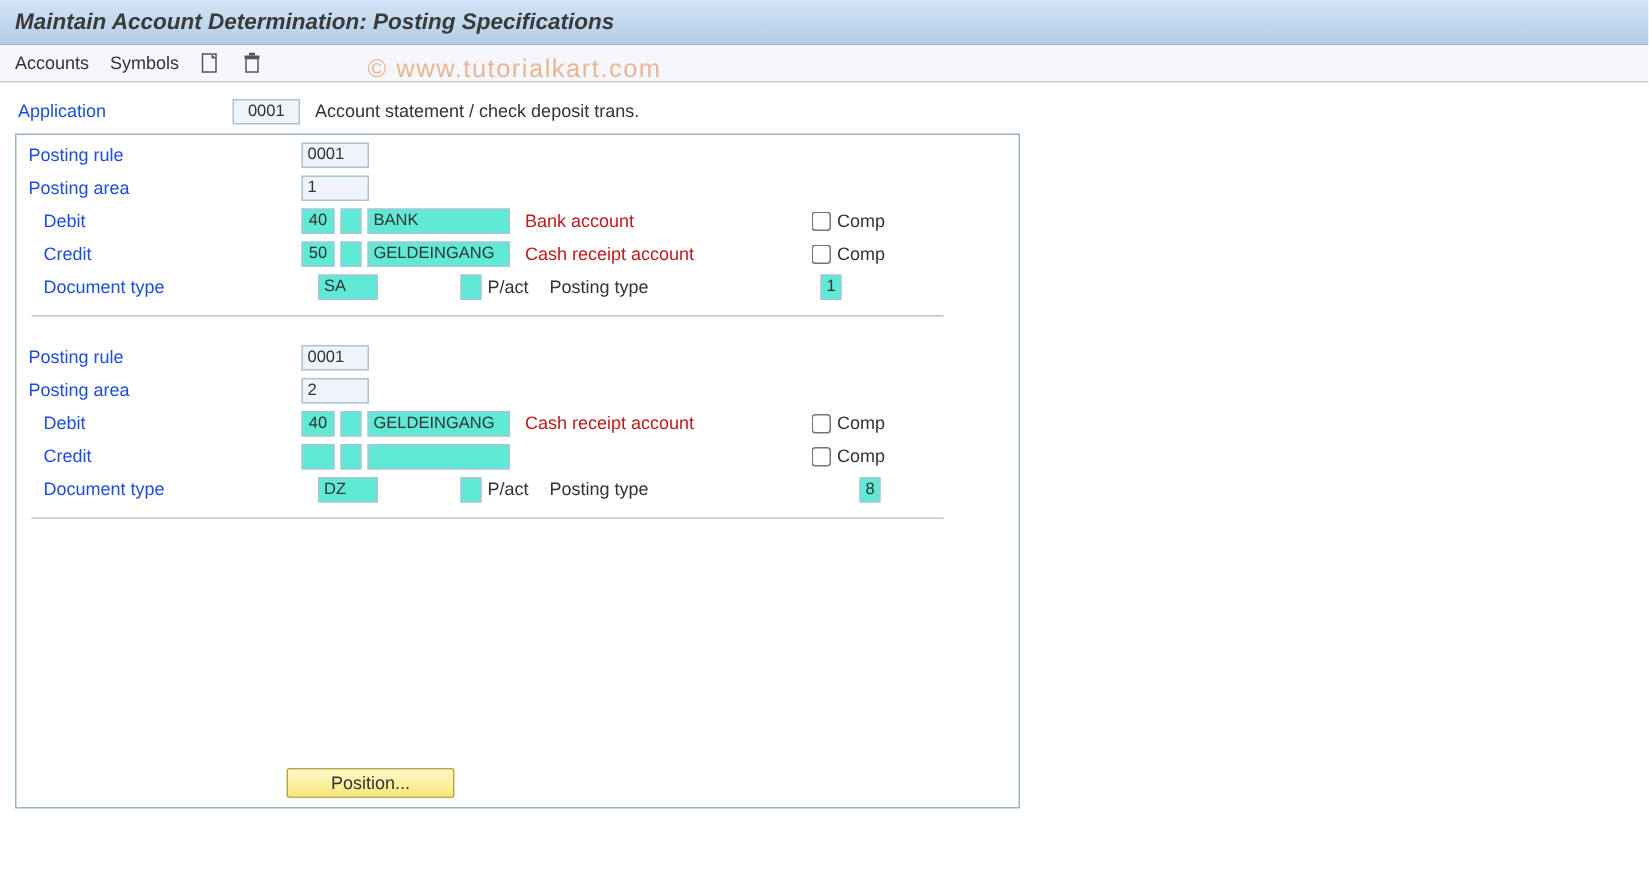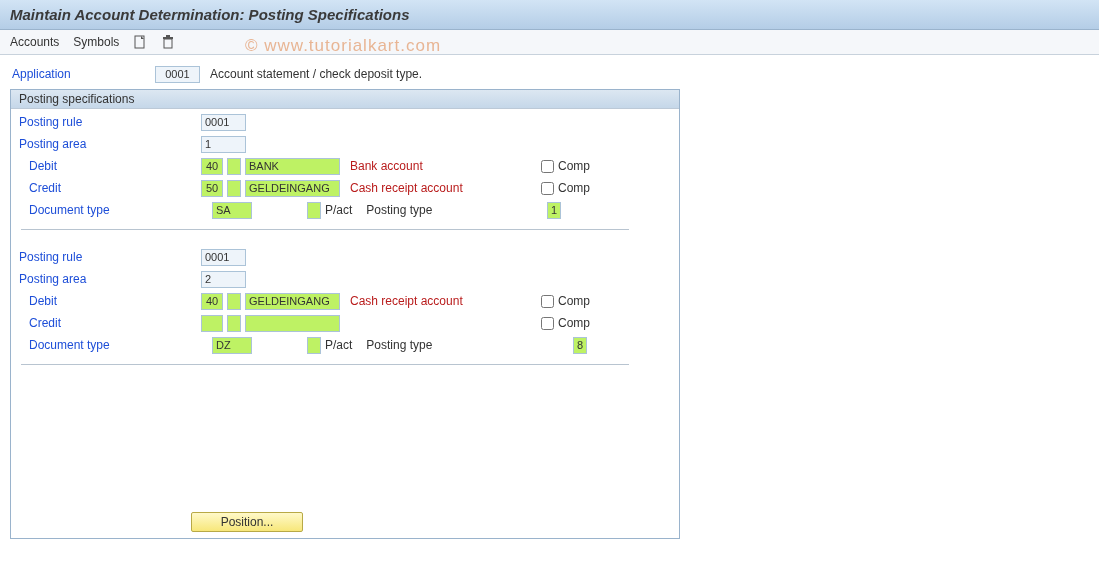--- a/index.html
+++ b/index.html
@@ -78,21 +78,21 @@
     margin: 8px 10px 8px 10px;
   }
   .divider.short {
     margin-right: 50px;
   }
   input.text-field {
     font-family: Arial, sans-serif;
     font-size: 11px;
     padding: 1px 3px;
     border: 1px solid #abc3d8;
-    background: #bef264;
+    background: #5eead4;
     color: #333;
     height: 17px;
   }
   input.readonly {
     background: #eef4fa !important;
     color: #333;
   }
   .w45 { width: 45px; text-align: right;}
   .w22 { width: 40px; text-align: left;}
   .w22c { width: 22px; text-align: center;}
@@ -167,25 +167,24 @@
   </span>
 </div>
 
 <div class="watermark">© www.tutorialkart.com</div>
 
 <div class="content">
 
   <div class="row">
     <div class="label-col" style="width:145px;">Application</div>
     <input class="text-field readonly w45" readonly="" style="text-align: center;" value="0001">
-    <span class="app-desc">Account statement / check deposit type.</span>
+    <span class="app-desc">Account statement / check deposit trans.</span>
   </div>
 
   <div class="container">
-    <div class="container-title">Posting specifications</div>
     <div class="container-body">
 
       <div class="row">
         <div class="label-col" style="padding-left:8px;">Posting rule</div>
         <div style="width:25px;"></div>
         <input class="text-field readonly w10p" readonly="" value="0001" style="">
       </div>
       <div class="row">
         <div class="label-col" style="padding-left:8px;">Posting area</div>
         <div style="width:25px;"></div>

